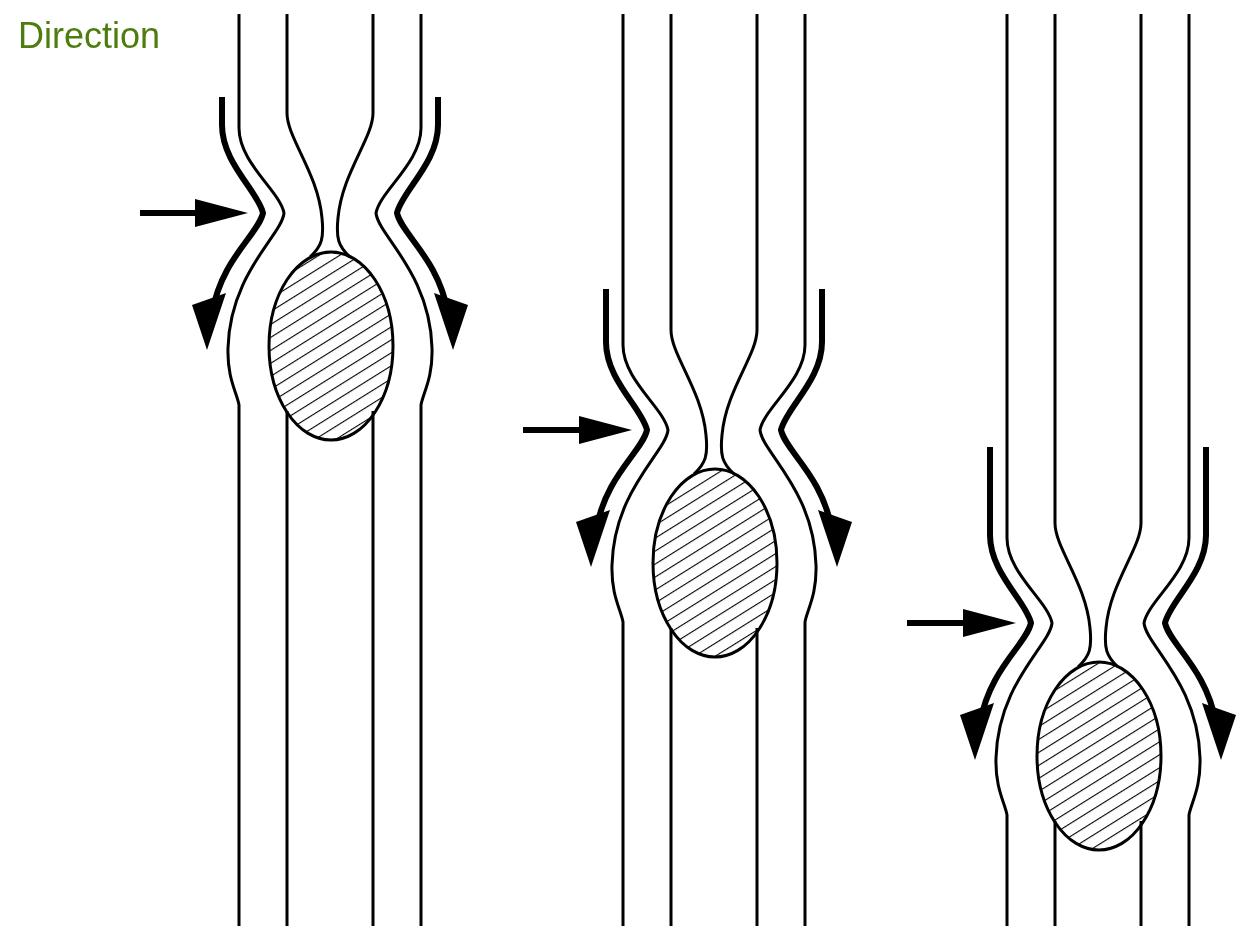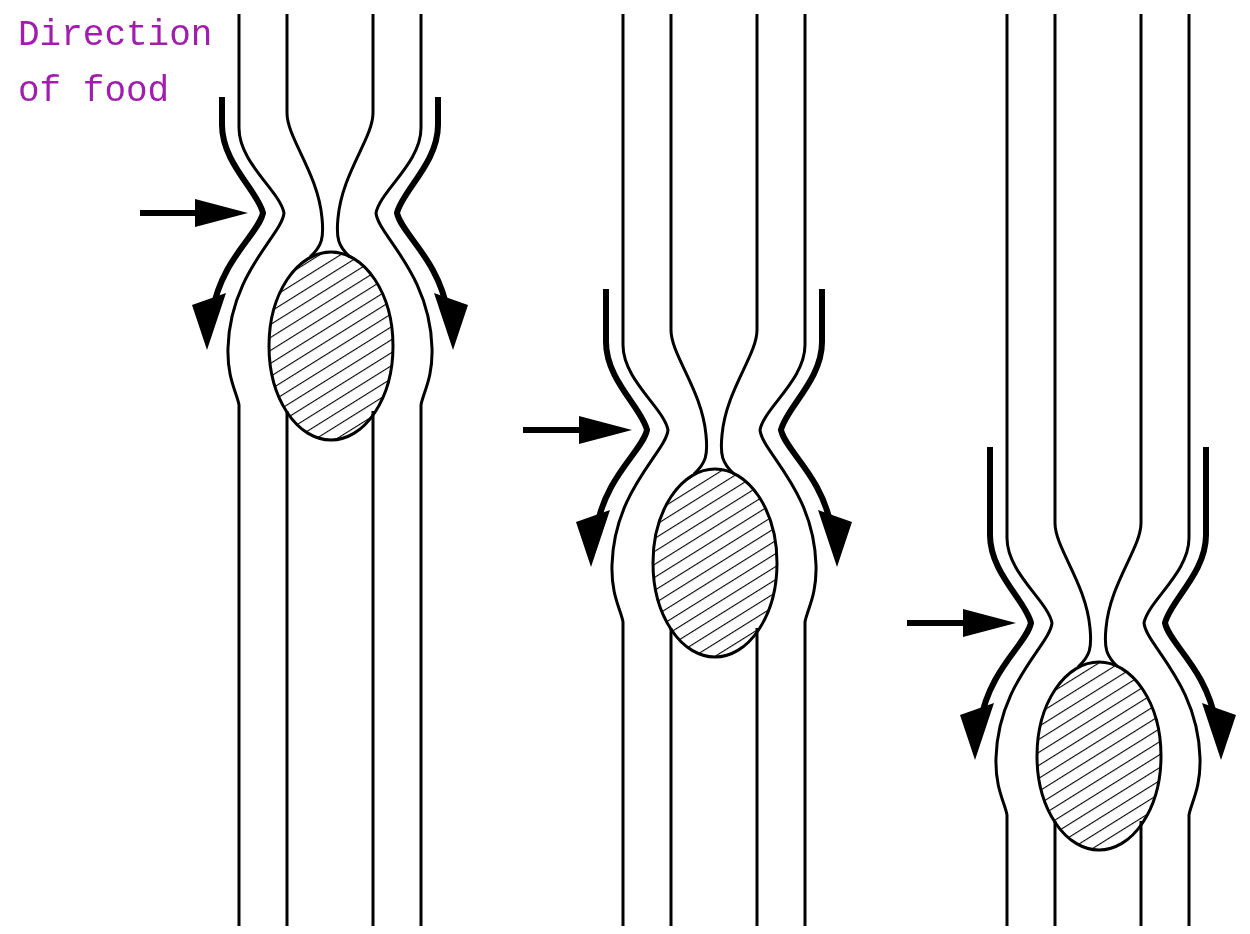--- a/index.html
+++ b/index.html
@@ -1,30 +1,29 @@
 <!DOCTYPE html>
 <html><head>
 <meta charset="utf-8">
 <style>
   html, body { margin: 0; padding: 0; background: #ffffff; }
   body { width: 1250px; height: 934px; position: relative; overflow: hidden; }
   #stage { position: absolute; left: 0; top: 0; width: 1250px; height: 934px; }
   .label {
     position: absolute; left: 18px; top: 8px;
-    font-family: Liberation Mono, monospace;
-    font-size: 36px; line-height: 56px; color: #a21caf;
+    font-family: Liberation Sans, sans-serif;
+    font-size: 36px; line-height: 56px; color: #4d7c0f;
   }
   .label span { display: block; }
 </style>
 </head>
 <body>
 
 <div class="label">
   <span>Direction</span>
-  <span>of food</span>
 </div>
 
 <svg id="stage" xmlns="http://www.w3.org/2000/svg" width="1250" height="934" viewBox="0 0 1250 934">
   <defs>
     <pattern id="hatch" patternUnits="userSpaceOnUse" width="11" height="11" patternTransform="rotate(-32)">
       <line x1="0" y1="0" x2="11" y2="0" stroke="#000" stroke-width="2.2"></line>
     </pattern>
   </defs>
   <g id="panels">
       <g>

